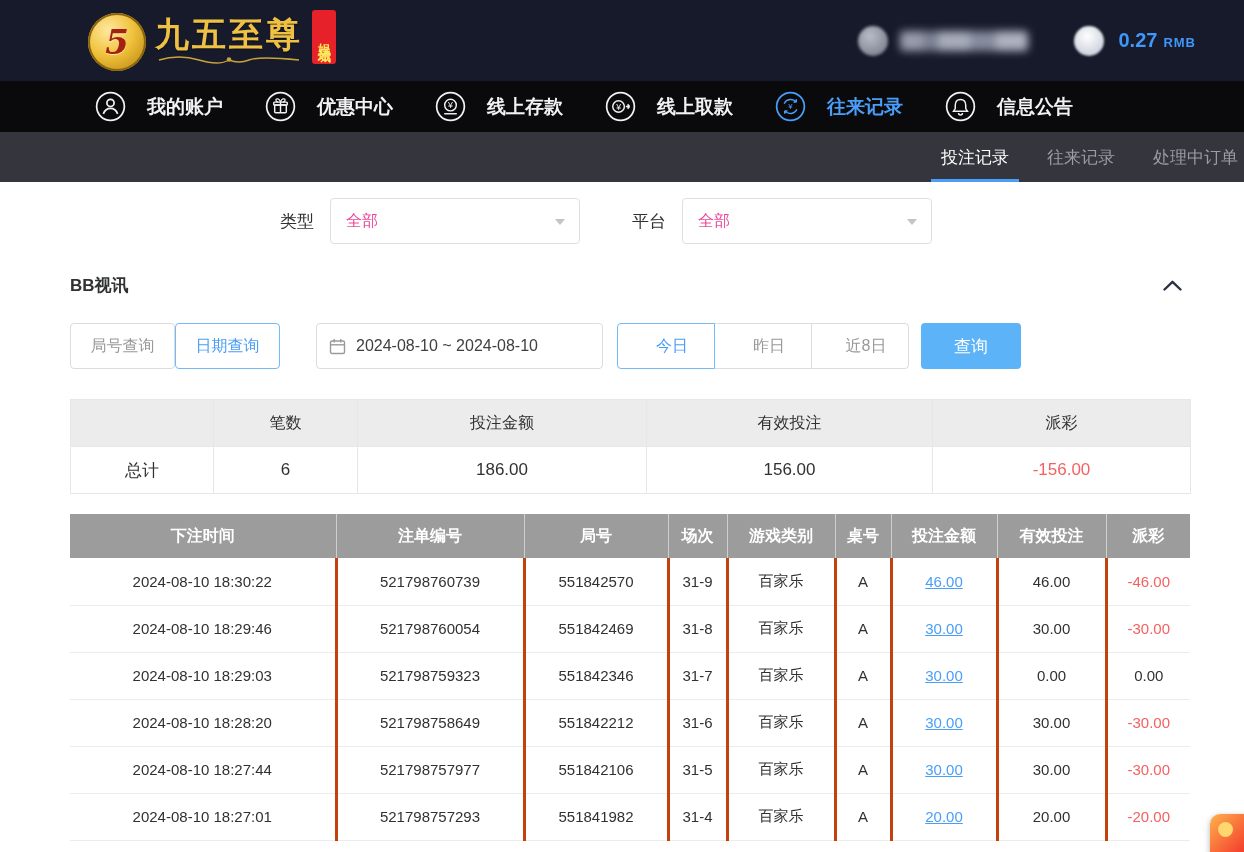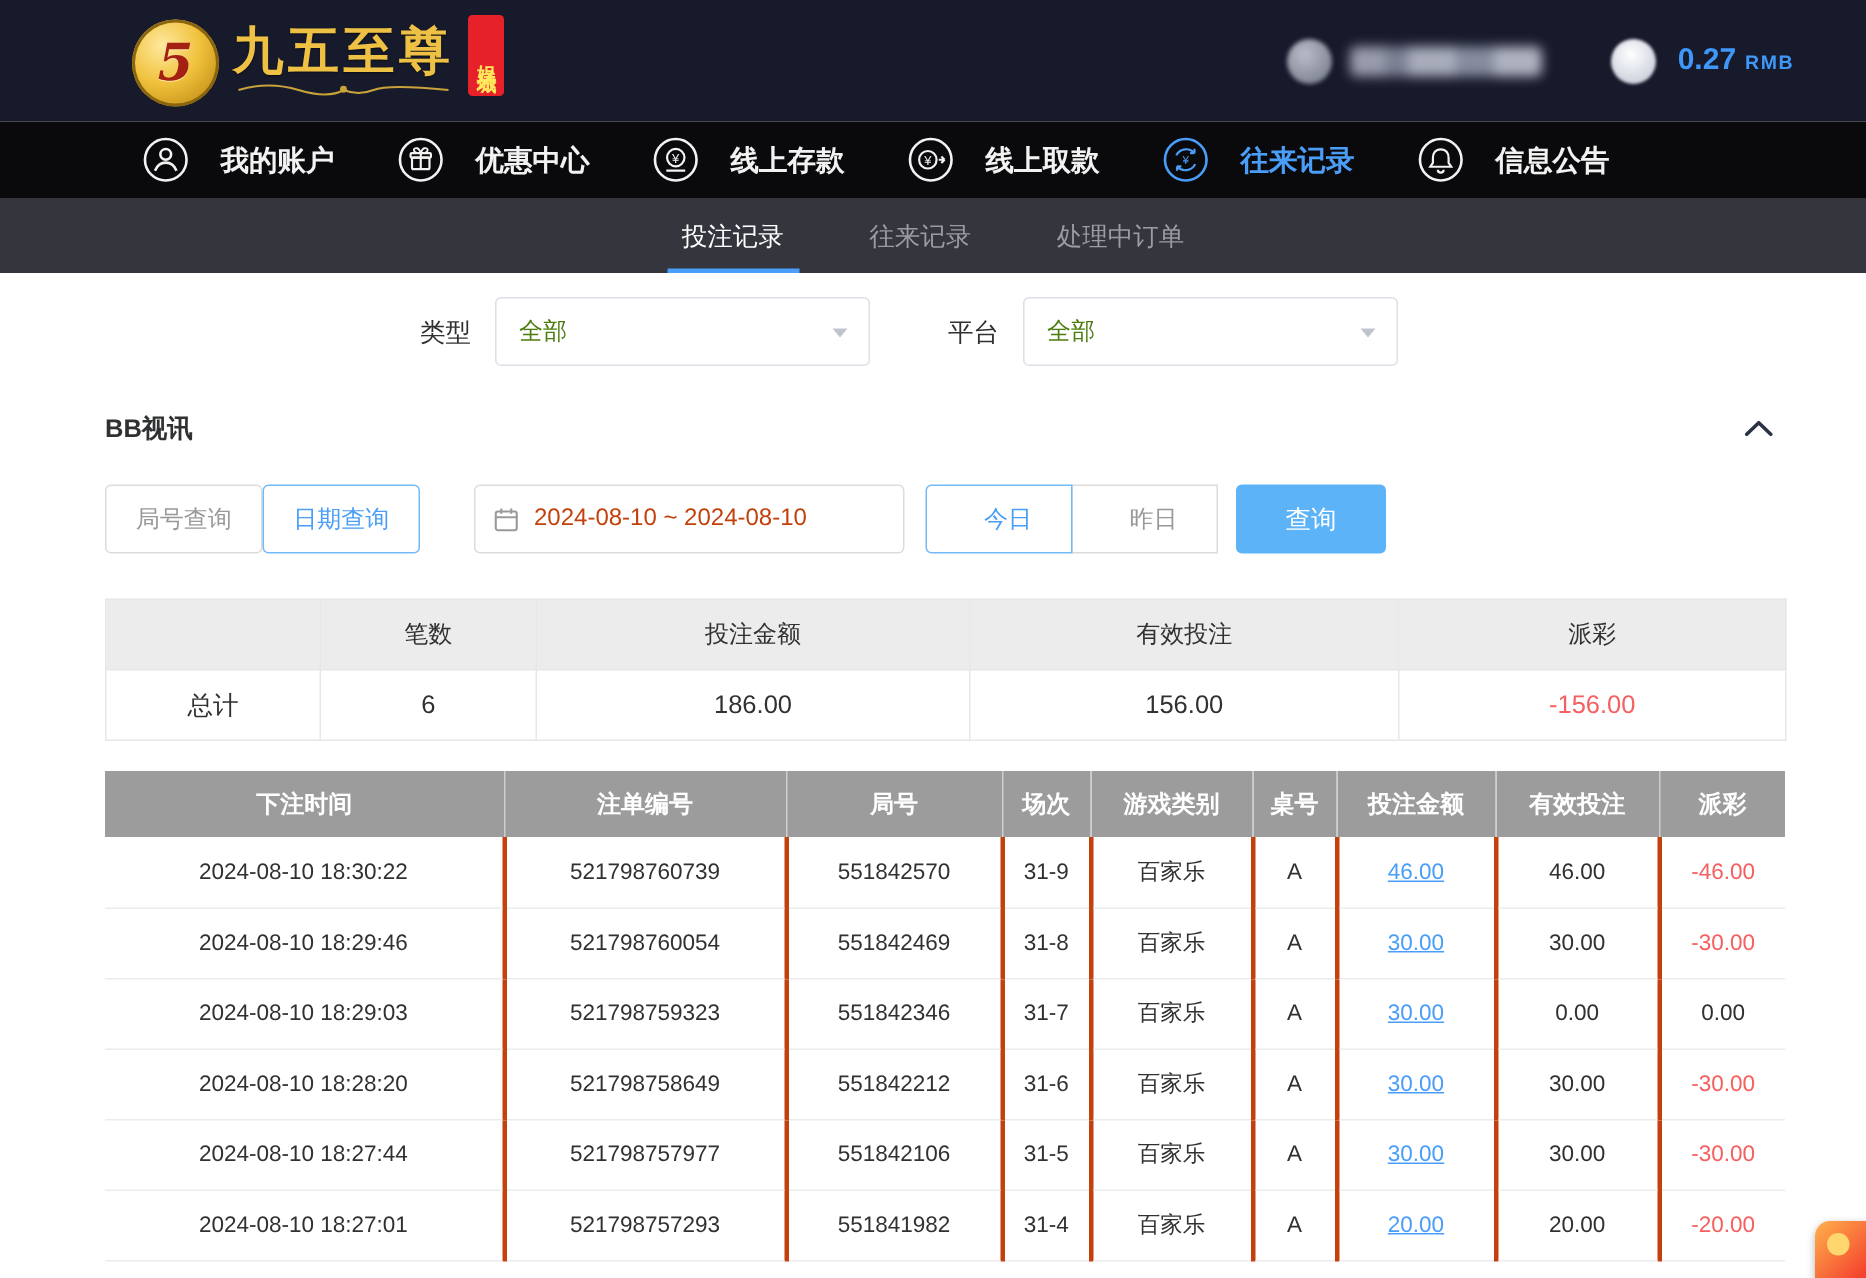--- a/index.html
+++ b/index.html
@@ -41,54 +41,54 @@
   
   .main-nav { height:51px; background:#0a0a0d; display:flex; align-items:center;
     padding-left:95px; gap:42px; }
   .nav-item { display:flex; align-items:center; gap:21px; color:#f2f2f2; cursor:pointer; }
   .nav-item .nav-icon { width:31px; height:31px; display:flex; }
   .nav-item .nav-icon svg { width:100%; height:100%; }
   .nav-label { font-size:19px; font-weight:bold; }
   .nav-item.active { color:#4a9ef8; }
 
   
-  .sub-tabs { height:50px; background:#34353d; display:flex; justify-content:center;
-    align-items:stretch; gap:45px; }
+  .sub-tabs { height:50px; background:#34353d; display:flex; justify-content:flex-end;
+    align-items:stretch; gap:26px; }
   .tab { display:flex; align-items:center; color:#9b9ba3; font-size:17px;
     position:relative; padding:0 6px; cursor:pointer; }
   .tab.active { color:#ffffff; }
   .tab.active .underline { position:absolute; left:-4px; right:-4px; bottom:0;
     height:3px; background:#4a9ef8; }
 
   
   .filter-row { margin:16px 0 0 280px; display:flex; align-items:center; height:46px; }
   .filter-label { font-size:17px; color:#303133; margin-right:16px; }
   .select-box { width:250px; height:46px; border:1px solid #dcdfe6; border-radius:4px;
     display:flex; align-items:center; padding:0 30px 0 15px; position:relative;
-    font-size:16px; color:#4d7c0f; cursor:pointer; background:#fff; }
+    font-size:16px; color:#ec4899; cursor:pointer; background:#fff; }
   .select-box .caret { position:absolute; right:14px; top:20px; width:0; height:0;
     border-left:5px solid transparent; border-right:5px solid transparent;
     border-top:6px solid #c0c4cc; }
   .filter-gap { width:52px; }
 
   
   .section-row { margin:30px 58px 16px 70px; display:flex; justify-content:space-between;
     align-items:center;text-align:right; }
   .section-title { font-size:17px; font-weight:bold; color:#303133; }
   .collapse-btn { cursor:pointer; display:flex; padding:4px; }
 
   
   .query-row { margin:26px 0 0 70px; display:flex; align-items:center; }
   .btn { height:46px; border-radius:4px; background:#fff; font-size:16px;
     display:flex; align-items:center; justify-content:center; cursor:pointer; }
   .btn-outline-blue { width:105px; border:1px solid #74b9f8; color:#4a9ef8; }
   .btn-outline-gray { width:105px; border:1px solid #dcdcdc; color:#999; }
   .date-box { width:287px; height:46px; border:1px solid #dcdcdc; border-radius:4px;
     display:flex; align-items:center; gap:10px; padding:0 12px; margin:0 14px 0 18px;
-    font-size:16px; color:#c2410c; cursor:pointer; }
+    font-size:16px; color:#404040; cursor:pointer; }
   .mr18 { margin-right:18px; }
   .btn-group { display:flex; }
   .btn-group .btn { width:98px;padding-left:12px; }
   .bg-first { border:1px solid #74b9f8; color:#4a9ef8; border-radius:4px 0 0 4px; z-index:2; }
   .bg-mid { border:1px solid #dcdcdc; color:#999; border-radius:0; margin-left:-1px; }
   .bg-last { border:1px solid #dcdcdc; color:#999; border-radius:0 4px 4px 0; margin-left:-1px; }
   .btn-search { width:100px; border:none; background:#5db3f7; color:#fff;
     font-size:17px; margin-left:12px; }
 
   
@@ -258,20 +258,21 @@
         <rect x="1.5" y="3" width="14" height="12.5" rx="1.5" fill="none" stroke="#9a9a9a" stroke-width="1.4"></rect>
         <line x1="1.5" y1="6.8" x2="15.5" y2="6.8" stroke="#9a9a9a" stroke-width="1.4"></line>
         <line x1="5.2" y1="1" x2="5.2" y2="4.5" stroke="#9a9a9a" stroke-width="1.4"></line>
         <line x1="11.8" y1="1" x2="11.8" y2="4.5" stroke="#9a9a9a" stroke-width="1.4"></line>
       </svg>
     <span>2024-08-10 ~ 2024-08-10</span>
   </div>
   <div class="btn-group">
     <div class="btn bg-first">今日</div>
     <div class="btn bg-mid">昨日</div>
+    <div class="btn bg-last">近8日</div>
   </div>
   <div class="btn btn-search">查询</div>
 </div>
 
 <table class="summary-table">
   <colgroup>
       <col style="width:143px">
       <col style="width:144px">
       <col style="width:289px">
       <col style="width:286px">

